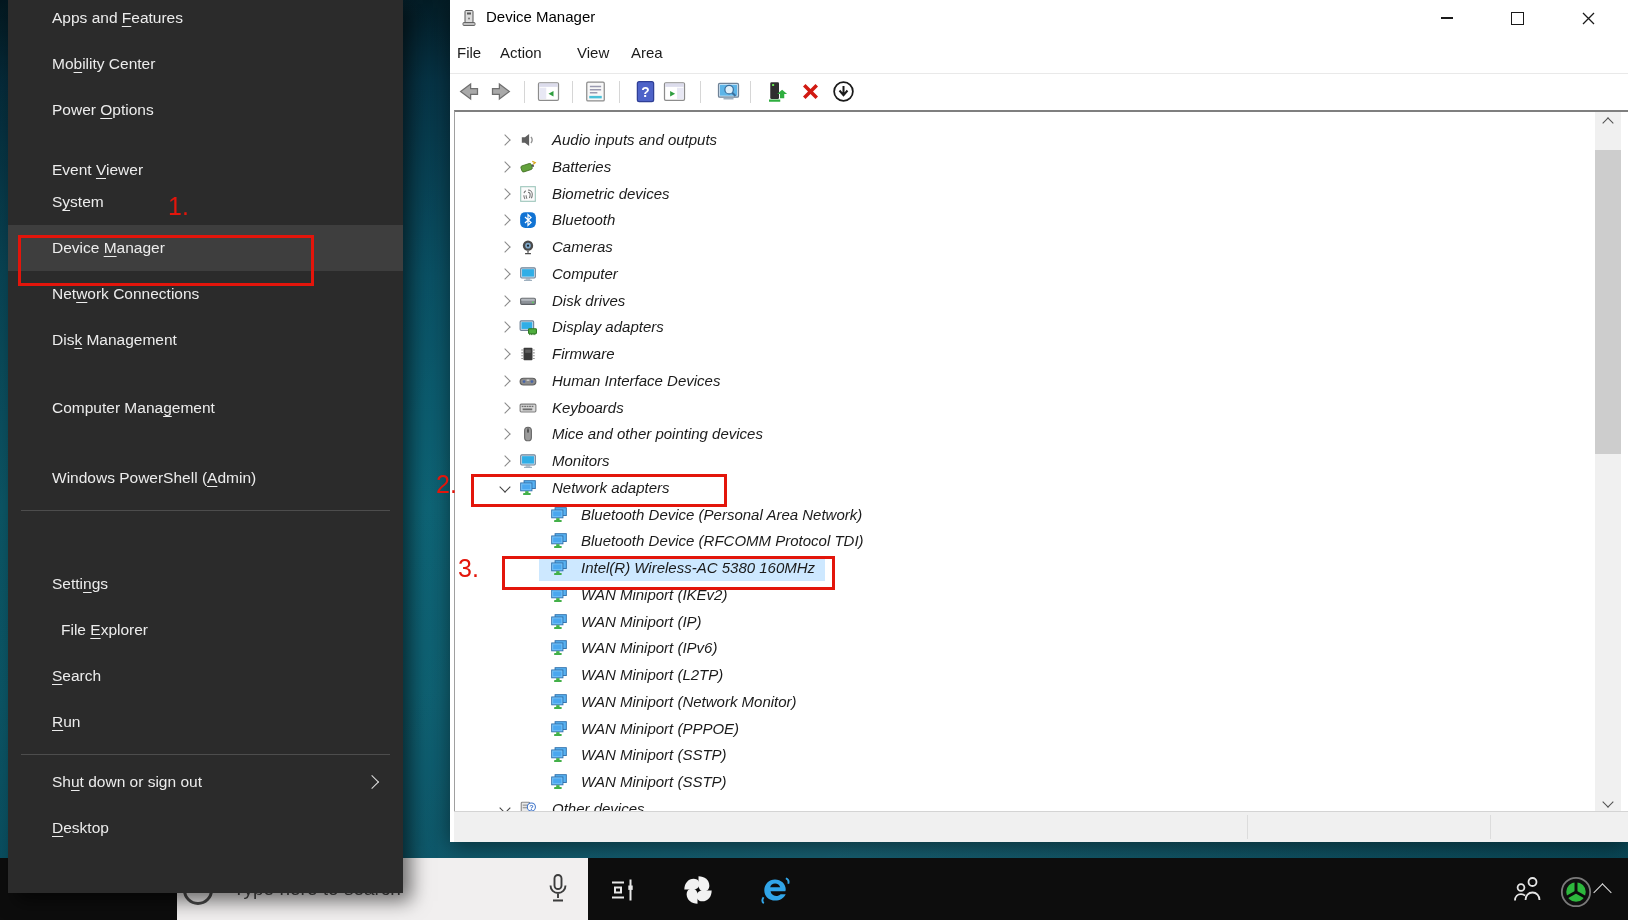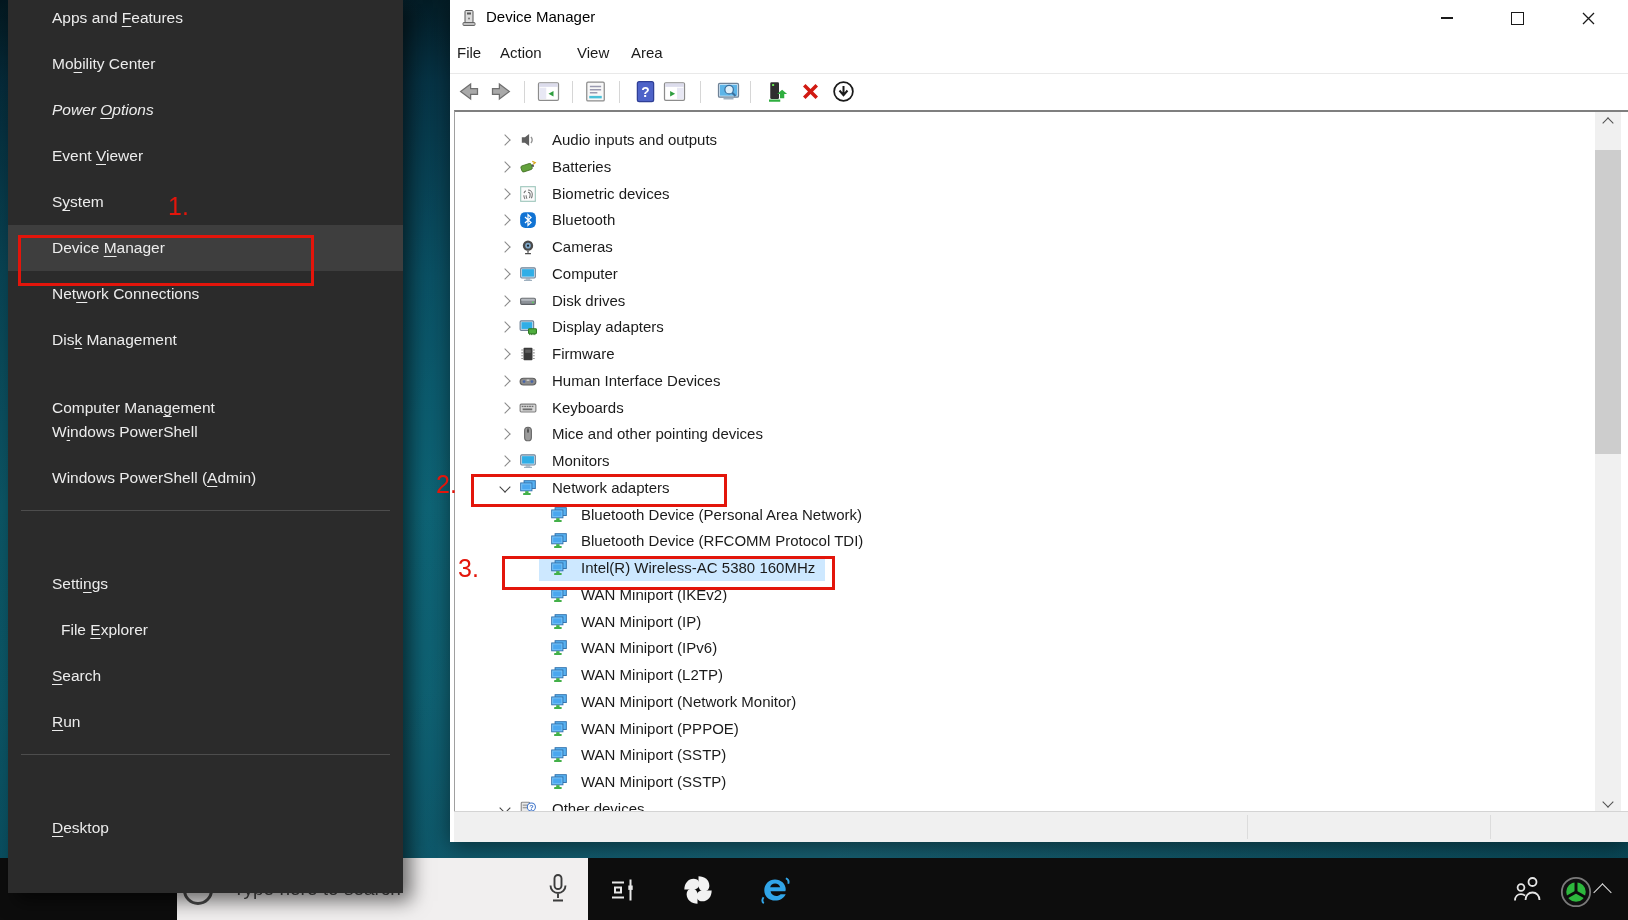--- a/index.html
+++ b/index.html
@@ -31,21 +31,21 @@
   .treepanel{position:absolute;left:4px;top:110px;right:0;bottom:30px;background:#fff;
              border-top:2px solid #7f7f7f;border-left:1px solid #a0a0a0;overflow:hidden;}
   .trow{position:absolute;left:0;right:0;height:27px;}
   .trow .selbg{position:absolute;left:84px;width:286px;top:1px;bottom:1px;background:#cde8ff;}
   .chev{position:absolute;width:7px;height:7px;border:solid #8a8a8a;border-width:0 1.4px 1.4px 0;top:9px;}
   .chev.right{left:46px;transform:rotate(-45deg);}
   .chev.down{left:46px;top:8px;transform:rotate(45deg);border-color:#404040;}
   .ticon{position:absolute;top:4px;width:18px;height:18px;}
   .ticon svg{width:18px;height:18px;}
   .ticon.l1{left:64px;} .ticon.l2{left:95px;}
-  .tlabel{position:absolute;top:4px;font-size:15px;color:#1b1b1b;white-space:nowrap;}
+  .tlabel{position:absolute;top:4px;font-size:15px;color:#1b1b1b;white-space:nowrap;font-style:italic;}
   .tlabel.l1{left:97px;} .tlabel.l2{left:126px;}
   
   .sbar{position:absolute;top:0;bottom:0;right:7px;width:26px;background:#f0f0f0;}
   .sarrow{position:absolute;left:0;width:26px;height:17px;display:flex;align-items:center;justify-content:center;}
   .sarrow span{width:7px;height:7px;border:solid #505050;border-width:0 1.5px 1.5px 0;display:block;}
   .sarrow.up{top:0;} .sarrow.up span{transform:rotate(-135deg);margin-top:4px;}
   .sarrow.dn{bottom:0;} .sarrow.dn span{transform:rotate(45deg);margin-bottom:4px;}
   .sthumb{position:absolute;left:0;width:26px;top:38px;height:304px;background:#cdcdcd;}
   .statusbar{position:absolute;left:4px;bottom:0;right:0;height:30px;background:#f0f0f0;border-top:1px solid #d4d4d4;}
   .sdiv{position:absolute;top:3px;bottom:3px;width:1px;background:#dcdcdc;}
@@ -523,61 +523,62 @@
 </div>
 <div class="startfrag"></div>
 
 <div class="wxmenu" id="wxmenu">
     <div class="wxrow" style="top: -5px;">
       <span class="wxlabel">Apps and <u>F</u>eatures</span>
     </div>
     <div class="wxrow" style="top: 41px;">
       <span class="wxlabel">Mo<u>b</u>ility Center</span>
     </div>
-    <div class="wxrow" style="top: 87px; font-style: italic;">
+    <div class="wxrow" style="top: 87px;">
       <span class="wxlabel">Power <u>O</u>ptions</span>
     </div>
-    <div class="wxrow" style="top: 133px;">
+    <div class="wxrow" style="top: 133px; align-items: flex-end;">
       <span class="wxlabel">Event <u>V</u>iewer</span>
     </div>
     <div class="wxrow" style="top: 179px;">
       <span class="wxlabel">S<u>y</u>stem</span>
     </div>
     <div class="wxrow hl" style="top: 225px;">
       <span class="wxlabel">Device <u>M</u>anager</span>
     </div>
     <div class="wxrow" style="top: 317px;">
       <span class="wxlabel">Dis<u>k</u> Management</span>
     </div>
     <div class="wxrow" style="top: 271px;">
       <span class="wxlabel">Net<u>w</u>ork Connections</span>
     </div>
     <div class="wxrow" style="top: 371px; align-items: flex-end;">
       <span class="wxlabel">Computer Mana<u>g</u>ement</span>
-    </div>
-    <div class="wxrow" style="top: 409px;">
-      <span class="wxlabel">W<u>i</u>ndows PowerShell</span>
     </div>
     <div class="wxrow" style="top: 455px;">
       <span class="wxlabel">Windows PowerShell (<u>A</u>dmin)</span>
     </div>
     <div class="wxsep" style="top: 510px;"></div>
     <div class="wxrow" style="top: 561px; text-align: right;">
       <span class="wxlabel">Setti<u>n</u>gs</span>
     </div>
     <div class="wxrow" style="top: 607px; padding-left: 9px;">
       <span class="wxlabel">File <u>E</u>xplorer</span>
     </div>
     <div class="wxrow" style="top: 653px;">
       <span class="wxlabel"><u>S</u>earch</span>
     </div>
     <div class="wxrow" style="top: 699px;">
       <span class="wxlabel"><u>R</u>un</span>
     </div>
     <div class="wxsep" style="top: 754px;"></div>
+    <div class="wxrow" style="top: 759px;">
+      <span class="wxlabel">Sh<u>u</u>t down or sign out</span>
+      <span class="wxchev"></span>
+    </div>
     <div class="wxrow" style="top: 805px;">
       <span class="wxlabel"><u>D</u>esktop</span>
     </div>
   </div>
 
 <div class="ann-box" style="left:18px;top:235px;width:290px;height:45px"></div>
 <div class="ann-box" style="left:471px;top:474px;width:250px;height:27px"></div>
 <div class="ann-box" style="left:502px;top:556px;width:327px;height:28px"></div>
 <div class="ann-num" style="left:168px;top:192px">1.</div>
 <div class="ann-num" style="left:436px;top:470px">2.</div>

